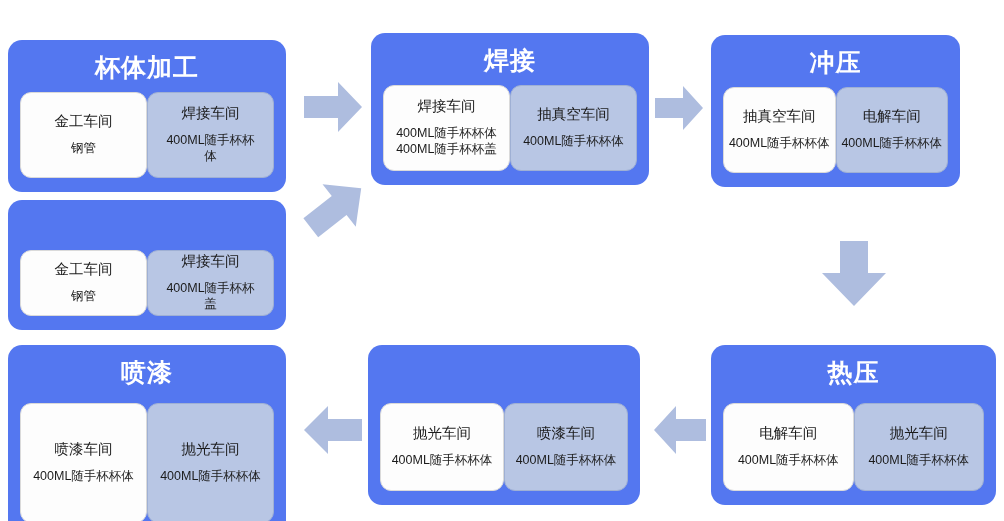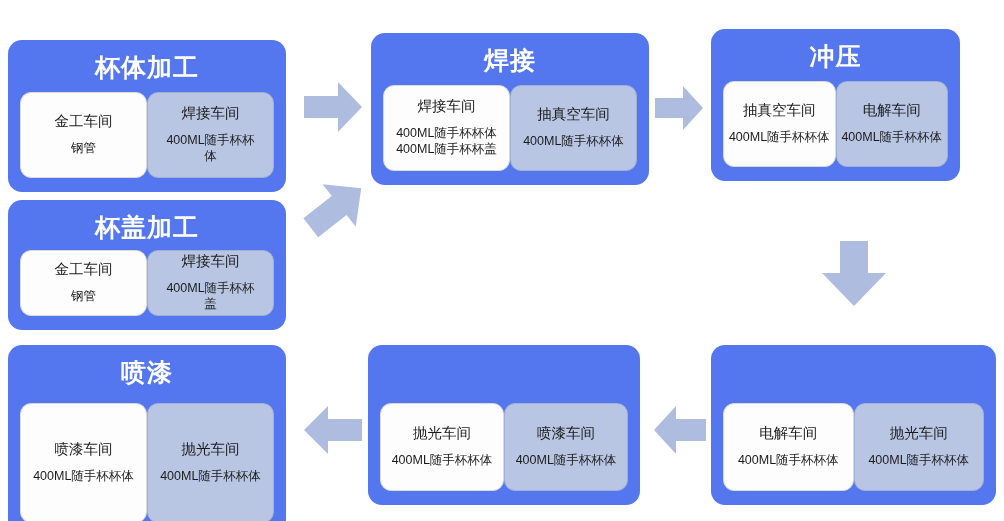--- a/index.html
+++ b/index.html
@@ -131,40 +131,39 @@
       </div>
       <div class="card grey">
         <div class="card-title">抽真空车间</div>
         <div class="card-lines">
           <span class="ln">400ML随手杯杯体</span>
         </div>
       </div>
     </div>
   </div>
 
-  <div class="stage" style="left:711px; top:29px; width:249px; height:152px;">
+  <div class="stage" style="left:711px; top:35px; width:249px; height:152px;">
     <div class="stage-title">冲压</div>
     <div class="cards" style="top:52px;">
       <div class="card white">
         <div class="card-title">抽真空车间</div>
         <div class="card-lines">
           <span class="ln">400ML随手杯杯体</span>
         </div>
       </div>
       <div class="card grey">
         <div class="card-title">电解车间</div>
         <div class="card-lines">
           <span class="ln">400ML随手杯杯体</span>
         </div>
       </div>
     </div>
   </div>
 
   <div class="stage" style="left:8px; top:200px; width:278px; height:130px;">
-    <div class="stage-title">杯盖加工</div>
     <div class="cards" style="top:50px;">
       <div class="card white">
         <div class="card-title">金工车间</div>
         <div class="card-lines">
           <span class="ln">钢管</span>
         </div>
       </div>
       <div class="card grey">
         <div class="card-title">焊接车间</div>
         <div class="card-lines wrap" style="max-width:92px;">
@@ -203,20 +202,21 @@
       <div class="card grey">
         <div class="card-title">喷漆车间</div>
         <div class="card-lines">
           <span class="ln">400ML随手杯杯体</span>
         </div>
       </div>
     </div>
   </div>
 
   <div class="stage" style="left:711px; top:345px; width:285px; height:160px;">
+    <div class="stage-title">热压</div>
     <div class="cards" style="top:58px;">
       <div class="card white">
         <div class="card-title">电解车间</div>
         <div class="card-lines">
           <span class="ln">400ML随手杯杯体</span>
         </div>
       </div>
       <div class="card grey">
         <div class="card-title">抛光车间</div>
         <div class="card-lines">

